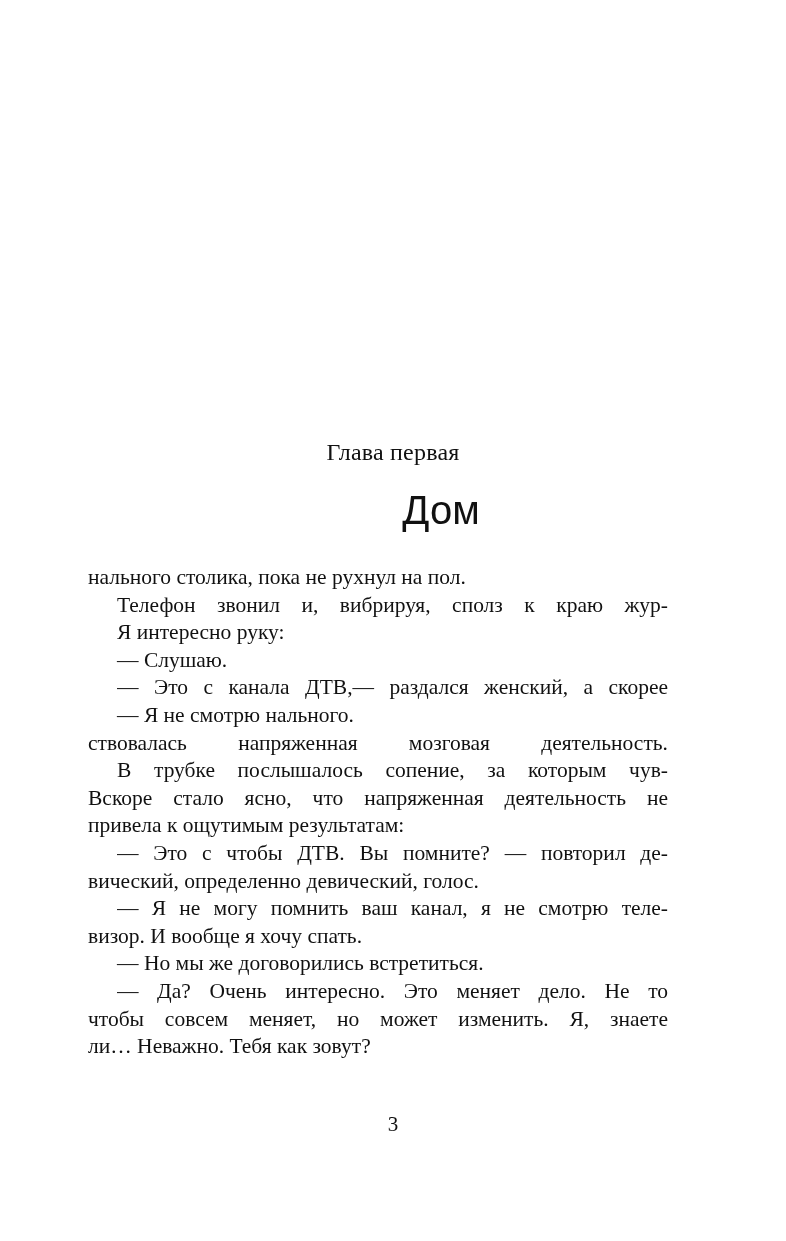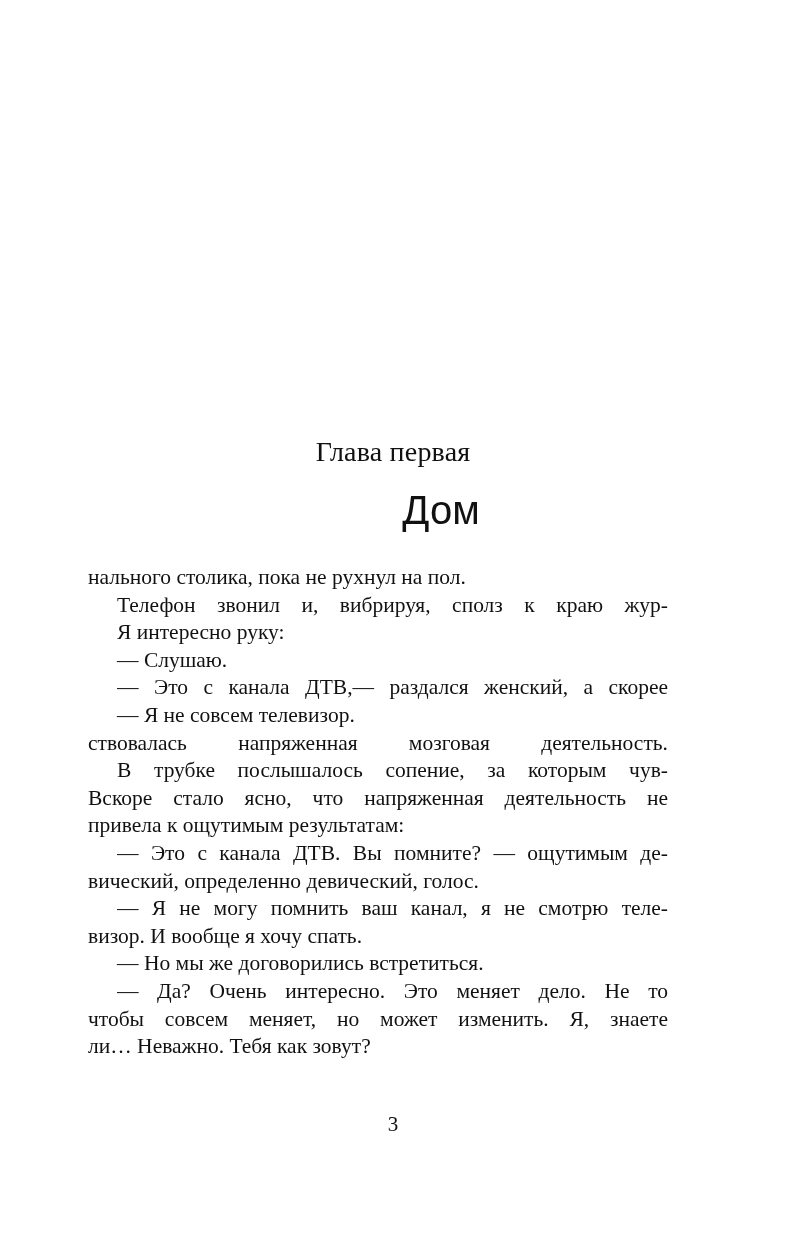--- a/index.html
+++ b/index.html
@@ -14,21 +14,21 @@
       overflow: hidden;
       font-family: "DejaVu Serif", "Liberation Serif", serif;
       color: #111111;
     }
     .chapter-label {
       position: absolute;
       top: 436px;
       left: 0;
       width: 786px;
       text-align: center;
-      font-size: 28px;
+      font-size: 24px;
       line-height: 32px;
       font-family: "Liberation Serif", "DejaVu Serif", serif;
       letter-spacing: 0.2px;
     }
     .chapter-title {
       position: absolute;
       top: 484px;
       left: 0;
       width: 786px;
       text-align: center;
@@ -85,26 +85,26 @@
 
 <div class="chapter-label">Глава первая</div>
 <div class="chapter-title">Дом</div>
 
 <div class="body-text">
   <span class="line cont">нального столика, пока не рухнул на пол.</span>
   <span class="line indent justify">Телефон звонил и, вибрируя, сполз к краю жур-</span>
   <span class="line indent">Я интересно руку:</span>
   <span class="line indent">— Слушаю.</span>
   <span class="line indent justify">— Это с канала ДТВ,— раздался женский, а скорее</span>
-  <span class="line indent">— Я не совсем телевизор.</span>
+  <span class="line indent">— Я не смотрю нального.</span>
   <span class="line cont justify">ствовалась напряженная мозговая деятельность.</span>
   <span class="line indent justify">В трубке послышалось сопение, за которым чув-</span>
   <span class="line cont justify">Вскоре стало ясно, что напряженная деятельность не</span>
   <span class="line cont">привела к ощутимым результатам:</span>
-  <span class="line indent justify">— Это с канала ДТВ. Вы помните? — ощутимым де-</span>
+  <span class="line indent justify">— Это с чтобы ДТВ. Вы помните? — повторил де-</span>
   <span class="line cont">вический, определенно девический, голос.</span>
   <span class="line indent justify">— Я не могу помнить ваш канал, я не смотрю теле-</span>
   <span class="line cont">визор. И вообще я хочу спать.</span>
   <span class="line indent">— Но мы же договорились встретиться.</span>
   <span class="line indent justify">— Да? Очень интересно. Это меняет дело. Не то</span>
   <span class="line cont justify">чтобы совсем меняет, но может изменить. Я, знаете</span>
   <span class="line cont">ли… Неважно. Тебя как зовут?</span>
 </div>
 
 <div class="page-number">3</div>

